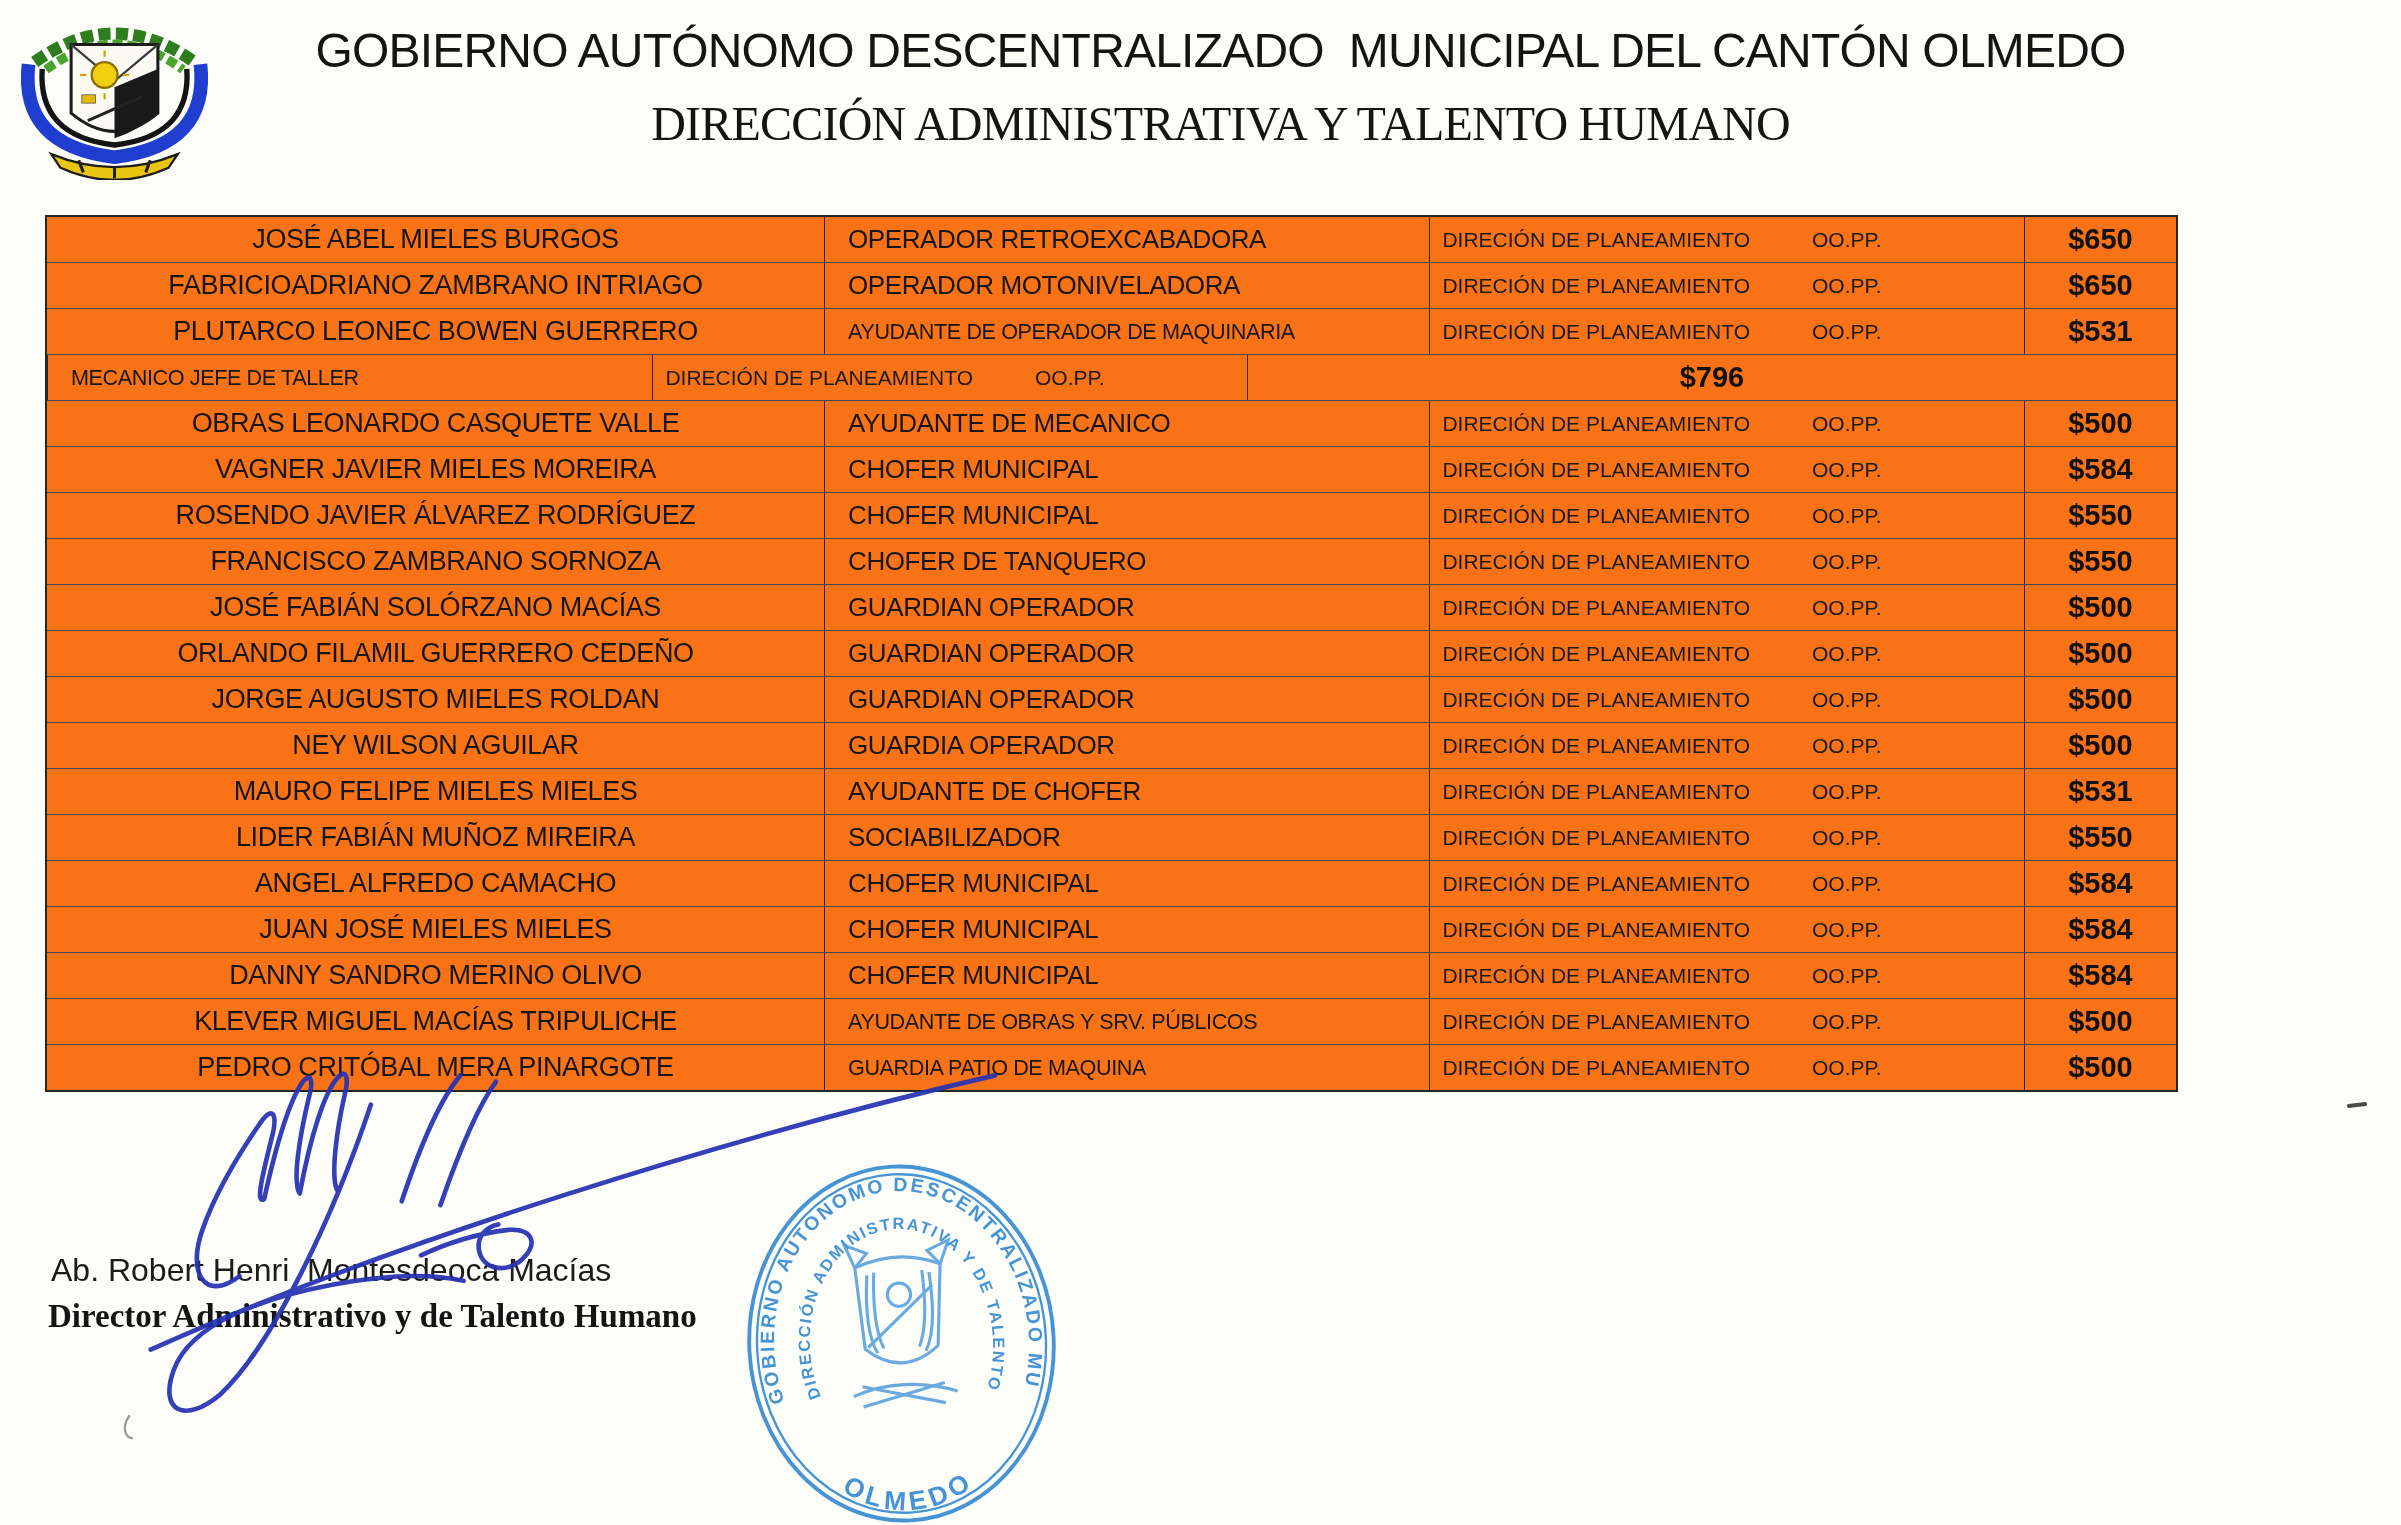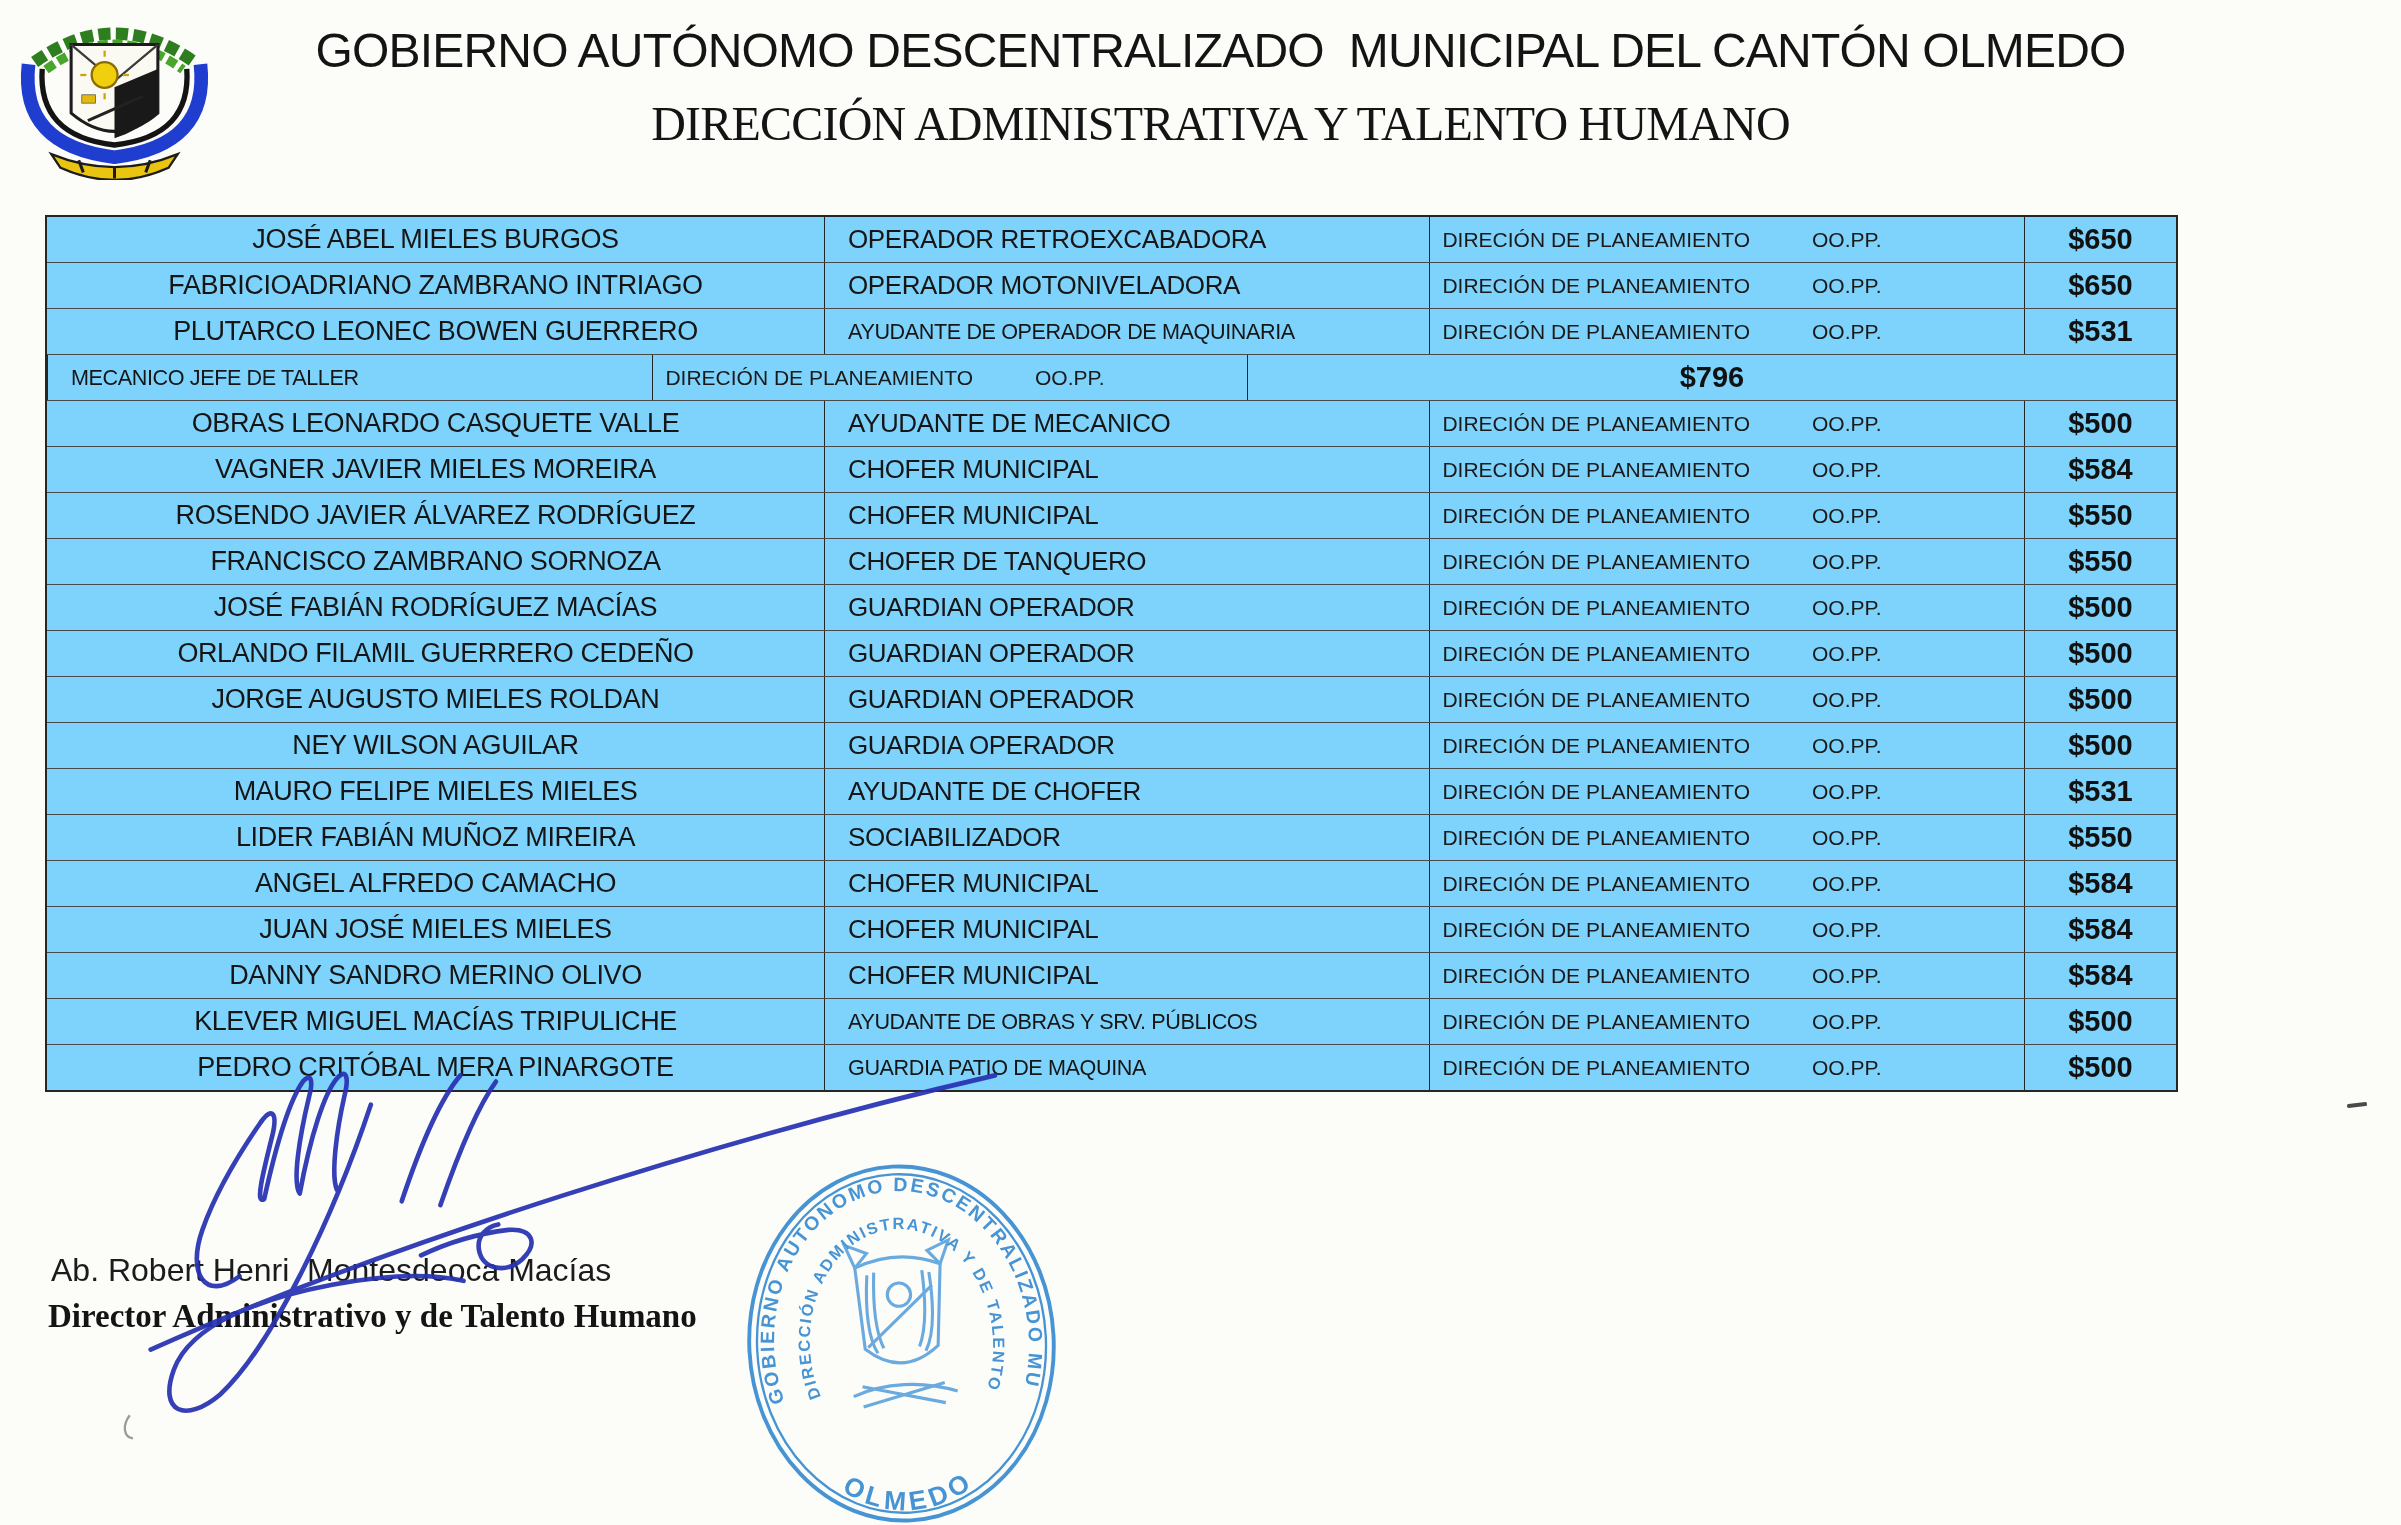--- a/index.html
+++ b/index.html
@@ -13,21 +13,21 @@
   .logo{position:absolute;left:10.8px;top:4.6px;width:207px;height:175px;}
   .title{
     position:absolute;left:216px;width:2009px;text-align:center;
     font-size:48px;letter-spacing:-0.8px;color:#141414;white-space:pre;
   }
   .title.l1{top:23px;}
   .title.l2{top:96px;font-family:Liberation Serif, serif;}
   
   .emp-table{
     position:absolute;left:45px;top:215px;width:2133px;
-    border:2.3px solid #262626;box-sizing:border-box;background:#7dd3fc;
+    border:2.3px solid #262626;box-sizing:border-box;background:#f97316;
   }
   .row{display:flex;height:45px;align-items:stretch;}
   .row + .row{border-top:1.5px solid #4a4a4a;}
   .cell{display:flex;align-items:center;box-sizing:border-box;overflow:hidden;}
   .c-name{width:777px;justify-content:center;text-align:center;
           font-size:27px;letter-spacing:-0.4px;color:#151515;}
   .c-pos{width:605px;border-left:1.5px solid #262626;padding-left:23px;
          font-size:26px;letter-spacing:-0.4px;color:#161616;}
   .row.small .c-pos{font-size:21.6px;}
   .c-dept{width:595px;border-left:1.5px solid #262626;position:relative;
@@ -147,21 +147,21 @@
       <div class="row">
     <div class="cell c-name">FRANCISCO ZAMBRANO SORNOZA</div>
     <div class="cell c-pos">CHOFER DE TANQUERO</div>
     <div class="cell c-dept">
       <span>DIRECIÓN DE PLANEAMIENTO</span>
       <span class="unit">OO.PP.</span>
     </div>
     <div class="cell c-sal">$550</div>
   </div>
       <div class="row">
-    <div class="cell c-name">JOSÉ FABIÁN RODRÍGUEZ MACÍAS</div>
+    <div class="cell c-name">JOSÉ FABIÁN SOLÓRZANO MACÍAS</div>
     <div class="cell c-pos">GUARDIAN OPERADOR</div>
     <div class="cell c-dept">
       <span>DIRECIÓN DE PLANEAMIENTO</span>
       <span class="unit">OO.PP.</span>
     </div>
     <div class="cell c-sal">$500</div>
   </div>
       <div class="row">
     <div class="cell c-name">ORLANDO FILAMIL GUERRERO CEDEÑO</div>
     <div class="cell c-pos">GUARDIAN OPERADOR</div>

